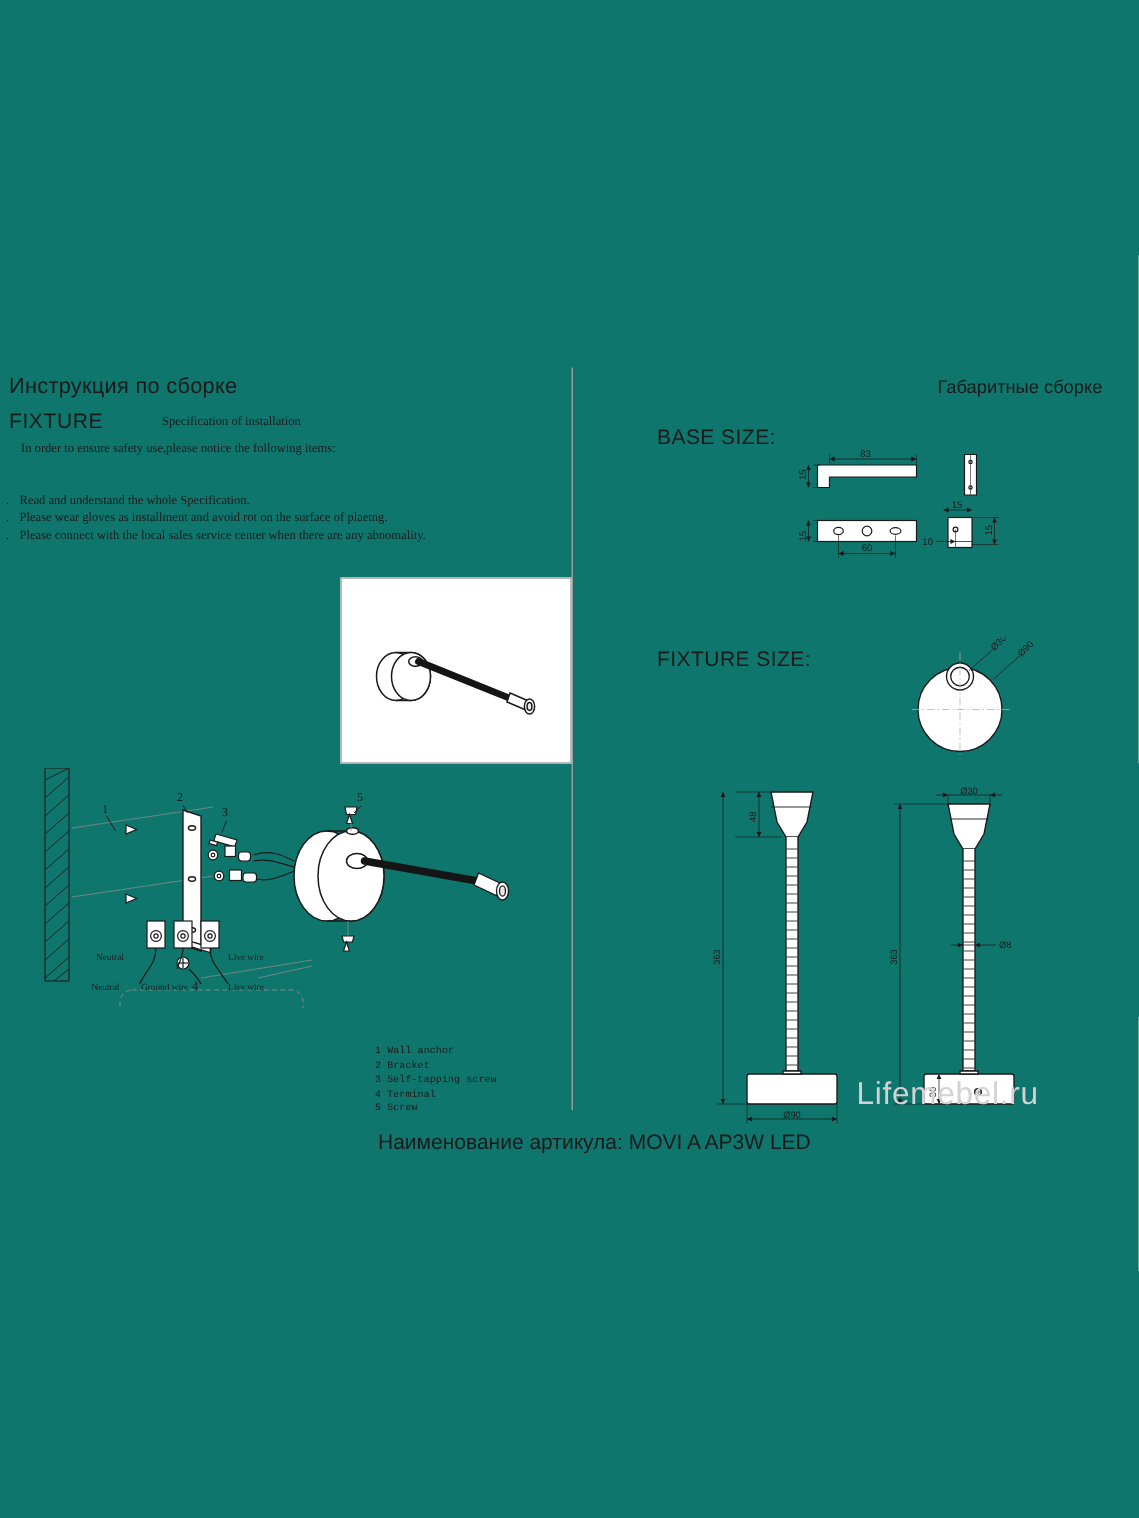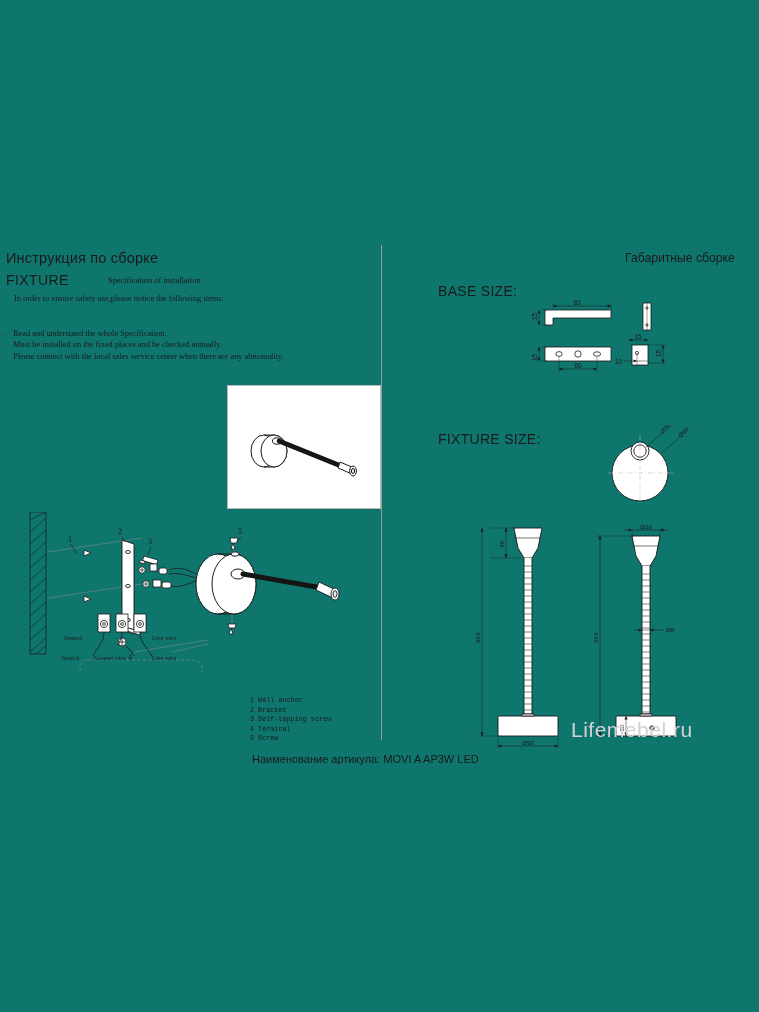--- a/index.html
+++ b/index.html
@@ -102,21 +102,21 @@
   }
   .parts-list .pl {
     white-space: nowrap;
   }
 
   
   .article {
     position: absolute;
     left: 252px;
     top: 753px;
-    font-size: 11px;
+    font-size: 14px;
     white-space: nowrap;
   }
 
   
   .ru-dims {
     position: absolute;
     left: 625px;
     top: 251px;
     font-size: 12.2px;
     white-space: nowrap;
@@ -153,21 +153,21 @@
 
   <div class="divider"></div>
 
   <div class="ru-title">Инструкция по сборке</div>
   <div class="eng-title">FIXTURE</div>
   <div class="spec-sub">Specification of installation</div>
   <div class="intro">In order to ensure safety use,please notice the following items:</div>
 
   <div class="bullets">
     <div class="li"><span class="dot">.</span><span>Read and understand the whole Specification.</span></div>
-    <div class="li"><span class="dot">.</span><span>Must be installed on the fixed places and be checked annually.</span></div>
+    <div class="li"><span class="dot">.</span><span>Please wear gloves as installment and avoid rot on the surface of plaetng.</span></div>
     <div class="li"><span class="dot">.</span><span>Please connect with the local sales service center when there are any abnomality.</span></div>
   </div>
 
   <div class="preview-box">
     <svg class="dwg" width="152" height="122" viewBox="0 0 152 122">
       <g fill="none" stroke="#1a1a1a" stroke-width="1">
         <ellipse cx="36" cy="65" rx="13" ry="16" fill="#ffffff"></ellipse>
         <path d="M36 49 L46 49 A13 16 0 0 1 46 81 L36 81"></path>
         <ellipse cx="46" cy="65" rx="13" ry="16" fill="#ffffff"></ellipse>
         <ellipse cx="49" cy="55" rx="4.5" ry="3.2" fill="#ffffff"></ellipse>

